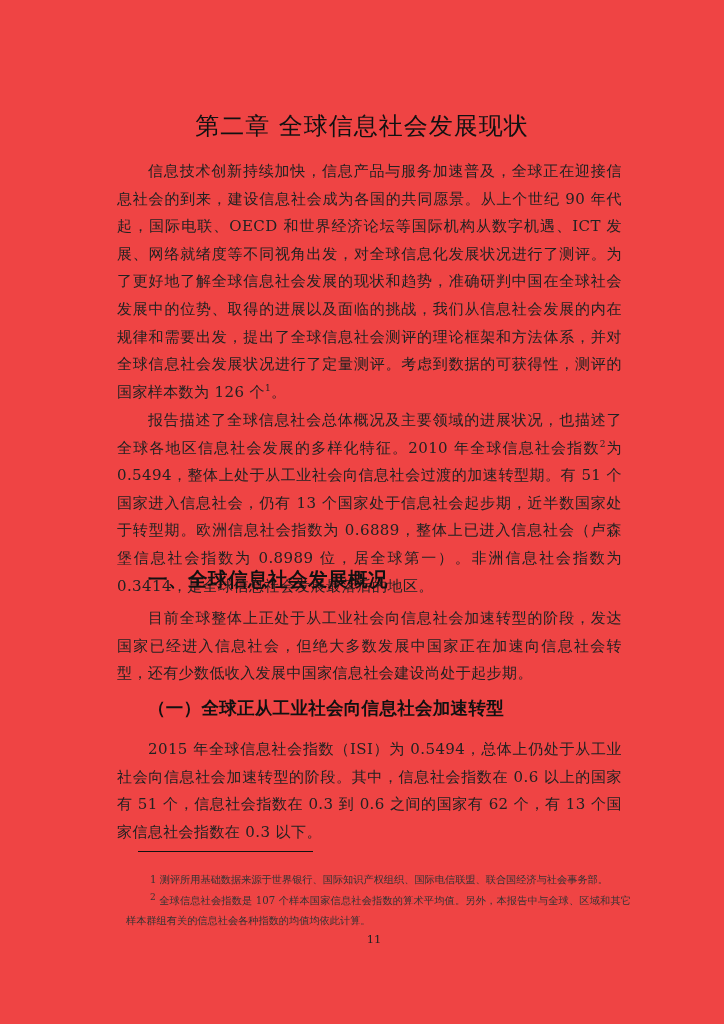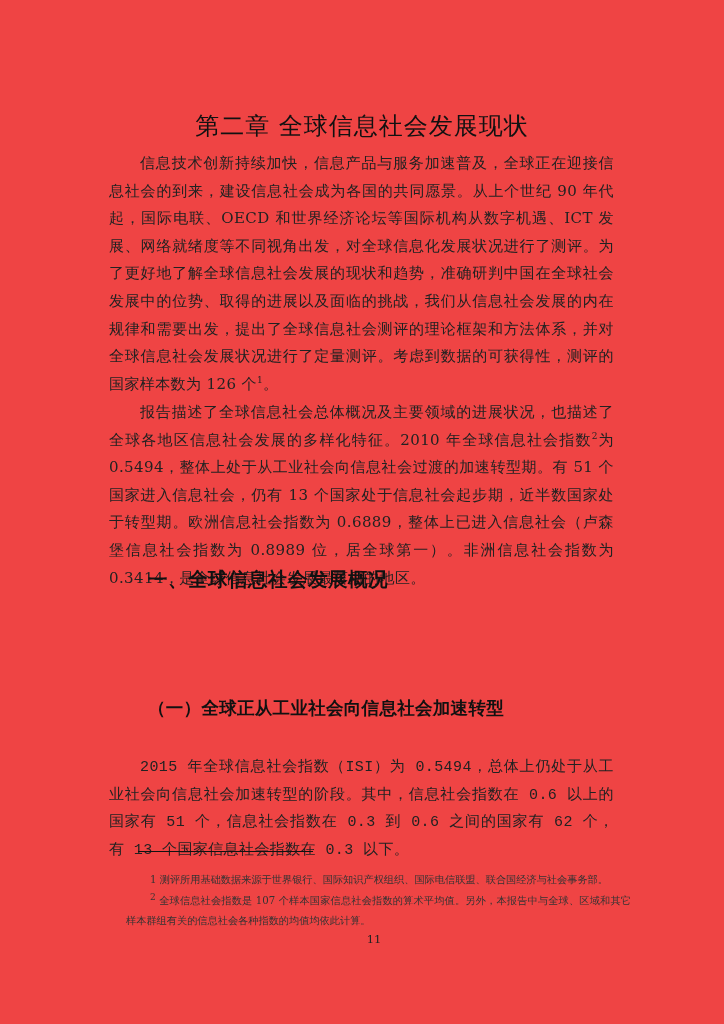--- a/index.html
+++ b/index.html
@@ -3,21 +3,21 @@
 <meta charset="utf-8">
 <style>
   html, body { margin: 0; padding: 0; background: #ffffff; }
   body { width: 724px; height: 1024px; position: relative; overflow: hidden;
          font-family: "DejaVu Serif", "Liberation Serif", serif; color: #1a1a1a; }
   .page { position: absolute; left: 0; top: 0; width: 724px; height: 1024px; background: #ef4444; }
   .chapter-title { position: absolute; left: 0; width: 724px; top: 110px; text-align: center;
          font-family: "DejaVu Sans", "Liberation Sans", sans-serif; font-size: 24px; font-weight: normal;
          letter-spacing: 1px; color: #111; margin: 0; }
   .para { position: absolute; left: 109px; width: 505px; font-size: 15px; line-height: 27.6px;
-          text-align: justify; text-indent: 31px; margin: 0; color: #222; letter-spacing: 0.4px; }
+          text-align: justify; text-indent: 31px; margin: 8px; color: #222; letter-spacing: 0.4px; }
   .h1 { position: absolute; left: 148px; font-family: "DejaVu Sans", "Liberation Sans", sans-serif;
         font-size: 19.5px; font-weight: bold; margin: 0; color: #111; letter-spacing: 0.5px; }
   .h2 { position: absolute; left: 148px; font-family: "DejaVu Sans", "Liberation Sans", sans-serif;
         font-size: 17.5px; font-weight: bold; margin: 0; color: #111; letter-spacing: 0.3px; }
   sup { font-size: 9px; line-height: 0; vertical-align: super; }
   .fn-rule { position: absolute; left: 138px; top: 851px; width: 175px; height: 0;
              border-top: 1.3px solid #111; }
   .footnote { position: absolute; left: 109px; width: 505px; font-size: 10.2px; line-height: 20px;
               text-align: justify; text-indent: 24px; margin: 17px; color: #333; }
   .page-number { position: absolute; left: 0; width: 724px; top: 920px; text-align: center;
@@ -29,24 +29,25 @@
 <div class="page">
 
   <h1 class="chapter-title">第二章  全球信息社会发展现状</h1>
 
   <p class="para" style="top:150px;"><span>信息技术创新持续加快，信息产品与服务加速普及，全球正在迎接信息社会的到来，建设信息社会成为各国的共同愿景。从上个世纪 90 年代起，国际电联、OECD 和世界经济论坛等国际机构从数字机遇、ICT 发展、网络就绪度等不同视角出发，对全球信息化发展状况进行了测评。为了更好地了解全球信息社会发展的现状和趋势，准确研判中国在全球社会发展中的位势、取得的进展以及面临的挑战，我们从信息社会发展的内在规律和需要出发，提出了全球信息社会测评的理论框架和方法体系，并对全球信息社会发展状况进行了定量测评。考虑到数据的可获得性，测评的国家样本数为 126 个</span><sup>1</sup><span>。</span></p>
 
   <p class="para" style="top:399px;"><span>报告描述了全球信息社会总体概况及主要领域的进展状况，也描述了全球各地区信息社会发展的多样化特征。2010 年全球信息社会指数</span><sup>2</sup><span>为 0.5494，整体上处于从工业社会向信息社会过渡的加速转型期。有 51 个国家进入信息社会，仍有 13 个国家处于信息社会起步期，近半数国家处于转型期。欧洲信息社会指数为 0.6889，整体上已进入信息社会（卢森堡信息社会指数为 0.8989 位，居全球第一）。非洲信息社会指数为 0.3414，是全球信息社会发展最落后的地区。</span></p>
 
   <h2 class="h1" style="top:566px;">一、全球信息社会发展概况</h2>
 
+  <p class="para" style="top:597px;">目前全球整体上正处于从工业社会向信息社会加速转型的阶段，发达国家已经进入信息社会，但绝大多数发展中国家正在加速向信息社会转型，还有少数低收入发展中国家信息社会建设尚处于起步期。</p>
 
   <h3 class="h2" style="top:696px;">（一）全球正从工业社会向信息社会加速转型</h3>
 
-  <p class="para" style="top:754px;font-family:Liberation Mono, monospace;">2015 年全球信息社会指数（ISI）为 0.5494，总体上仍处于从工业社会向信息社会加速转型的阶段。其中，信息社会指数在 0.6 以上的国家有 51 个，信息社会指数在 0.3 到 0.6 之间的国家有 62 个，有 13 个国家信息社会指数在 0.3 以下。</p>
+  <p class="para" style="top:728px;">2015 年全球信息社会指数（ISI）为 0.5494，总体上仍处于从工业社会向信息社会加速转型的阶段。其中，信息社会指数在 0.6 以上的国家有 51 个，信息社会指数在 0.3 到 0.6 之间的国家有 62 个，有 13 个国家信息社会指数在 0.3 以下。</p>
 
   <div class="fn-rule"></div>
 
   <p class="footnote" style="top:853px;"><span>1</span> <span>测评所用基础数据来源于世界银行、国际知识产权组织、国际电信联盟、联合国经济与社会事务部。</span></p>
 
   <p class="footnote" style="top:874px;"><sup>2</sup> <span>全球信息社会指数是 107 个样本国家信息社会指数的算术平均值。另外，本报告中与全球、区域和其它样本群组有关的信息社会各种指数的均值均依此计算。</span></p>
 
   <p class="page-number">11</p>
 
 </div>

